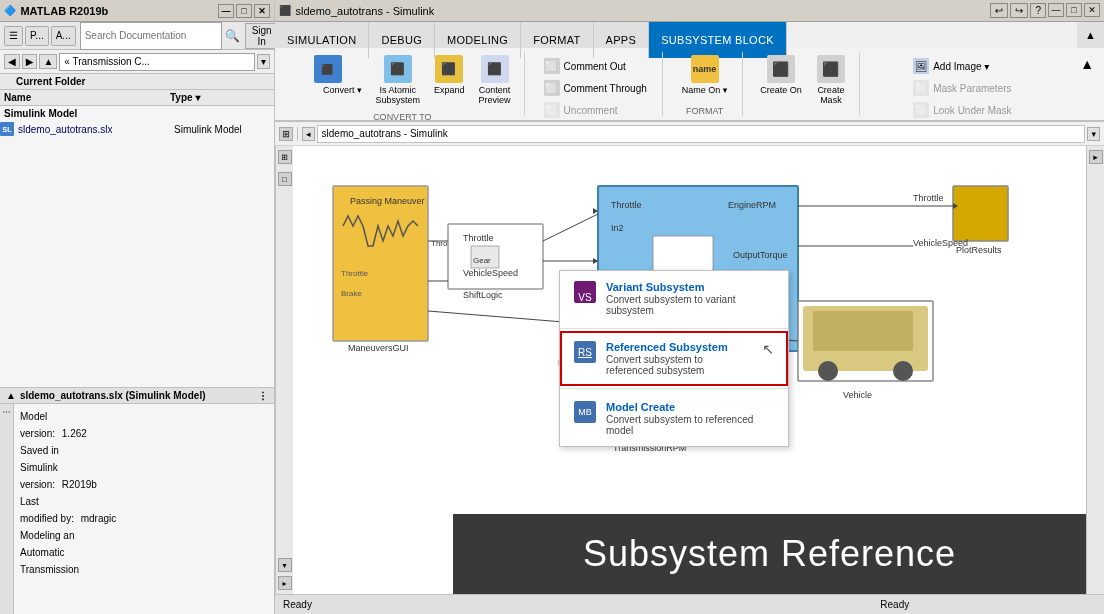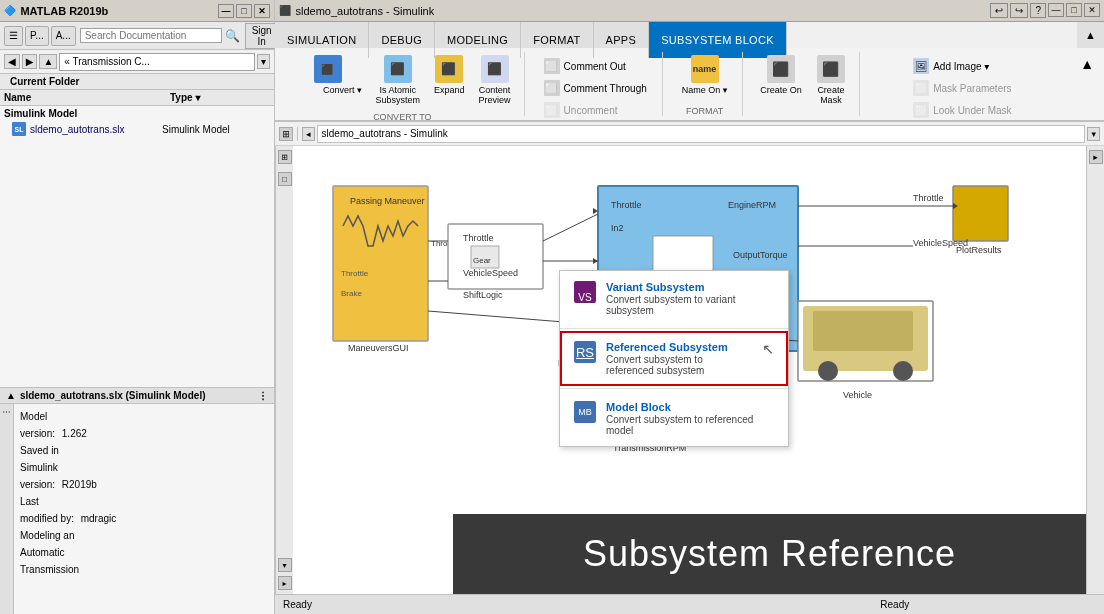--- a/index.html
+++ b/index.html
@@ -4,30 +4,30 @@
   <style>
     * { box-sizing: border-box; margin: 0; padding: 0; }
     body { font-family: 'Segoe UI', Arial, sans-serif; font-size: 11px; background: #f0f0f0; overflow: hidden; width: 1104px; height: 614px; }
     .win-btn { width: 16px; height: 14px; border: 1px solid #888; background: #d4d0c8; font-size: 9px; display: flex; align-items: center; justify-content: center; cursor: pointer; }
 
     
     .left-panel { width: 275px; background: #f5f5f5; border-right: 1px solid #c0c0c0; display: flex; flex-direction: column; flex-shrink: 0; }
     .matlab-titlebar { height: 22px; background: #d4d0c8; display: flex; align-items: center; padding: 0 4px; gap: 4px; font-size: 11px; font-weight: bold; border-bottom: 1px solid #a0a0a0; }
     .matlab-win-controls { margin-left: auto; display: flex; gap: 2px; }
     .matlab-toolbar { height: 28px; background: #e8e8e8; border-bottom: 1px solid #c0c0c0; display: flex; align-items: center; padding: 0 4px; gap: 4px; }
-    .matlab-search { flex: 1; height: 15px; border: 1px solid #a0a0a0; padding: 0 4px; font-size: 10px; background: white; }
+    .matlab-search { flex: 1; height: 28px; border: 1px solid #a0a0a0; padding: 0 4px; font-size: 10px; background: white; }
     .matlab-addr-bar { height: 24px; background: #f0f0f0; border-bottom: 1px solid #c0c0c0; display: flex; align-items: center; padding: 0 4px; gap: 2px; font-size: 10px; }
     .addr-input { flex: 1; height: 18px; border: 1px solid #a0a0a0; padding: 0 4px; font-size: 10px; background: white; }
-    .current-folder-header { background: #e8e8e8; border-bottom: 1px solid #c0c0c0; padding: 2px 10px; font-size: 10px; font-weight: bold; }
+    .current-folder-header { background: #e8e8e8; border-bottom: 1px solid #c0c0c0; padding: 2px 16px; font-size: 10px; font-weight: bold; }
     .file-table { flex: 1; overflow: auto; }
     .file-table-header { display: flex; background: #e8e8e8; border-bottom: 1px solid #c0c0c0; padding: 2px 4px; }
     .file-col-name { flex: 1; font-size: 10px; font-weight: bold; }
     .file-col-type { width: 100px; font-size: 10px; font-weight: bold; }
     .file-group { padding: 2px 4px; font-size: 10px; font-weight: bold; color: #000; background: #f5f5f5; }
-    .file-item { display: flex; align-items: center; padding: 1px 12px; gap: 4px; }
+    .file-item { display: flex; align-items: center; padding: 1px 0; gap: 4px; }
     .file-icon { width: 14px; height: 14px; background: #e8a000; border-radius: 1px; flex-shrink: 0; font-size: 8px; display: flex; align-items: center; justify-content: center; }
     .file-name { flex: 1; font-size: 10px; color: #000060; }
     .file-type { width: 100px; font-size: 10px; }
 
     .bottom-panel { border-top: 1px solid #c0c0c0; }
     .bottom-panel-title { background: #e0e0e0; border-bottom: 1px solid #c0c0c0; padding: 2px 6px; font-size: 10px; font-weight: bold; display: flex; align-items: center; gap: 4px; }
     .bottom-panel-content { display: flex; height: 210px; }
     .model-info { padding: 4px 6px; font-size: 10px; line-height: 1.6; flex: 1; }
     .preview-area { width: 130px; border-left: 1px solid #c0c0c0; padding: 4px; }
     .preview-label { font-size: 10px; font-weight: bold; margin-bottom: 4px; }
@@ -312,37 +312,37 @@
           </div>
           <div class="menu-item-text">
             <div class="menu-item-title">Variant Subsystem</div>
             <div class="menu-item-desc">Convert subsystem to variant subsystem</div>
           </div>
         </div>
         <div class="menu-separator"></div>
 
         <div class="dropdown-menu-item highlighted">
           <div class="menu-item-icon" style="background:#4070b0;">
-            <span style="color:white; font-size:13px;text-decoration:underline;">RS</span>
+            <span style="color:white; font-size:10px;text-decoration:underline;">RS</span>
           </div>
           <div class="menu-item-text">
             <div class="menu-item-title">Referenced Subsystem</div>
             <div class="menu-item-desc">Convert subsystem to referenced subsystem</div>
           </div>
 
           <span style="font-size:14px; color:#555; margin-left:auto;">↖</span>
         </div>
         <div class="menu-separator"></div>
 
         <div class="dropdown-menu-item">
           <div class="menu-item-icon" style="background:#4070b0;">
             <span style="color:white; font-size:9px;">MB</span>
           </div>
           <div class="menu-item-text">
-            <div class="menu-item-title">Model Block</div>
+            <div class="menu-item-title">Model Create</div>
             <div class="menu-item-desc">Convert subsystem to referenced model</div>
           </div>
         </div>
       </div>
 
       <div class="canvas-wrapper">
 
         <div class="canvas-toolbar">
           <div style="width:14px; height:14px; background:#d0d0d0; border:1px solid #aaa; display:flex; align-items:center; justify-content:center; font-size:9px; cursor:pointer;">⊞</div>
           <div style="height:14px; border-left:1px solid #c0c0c0; margin:0 2px;"></div>

